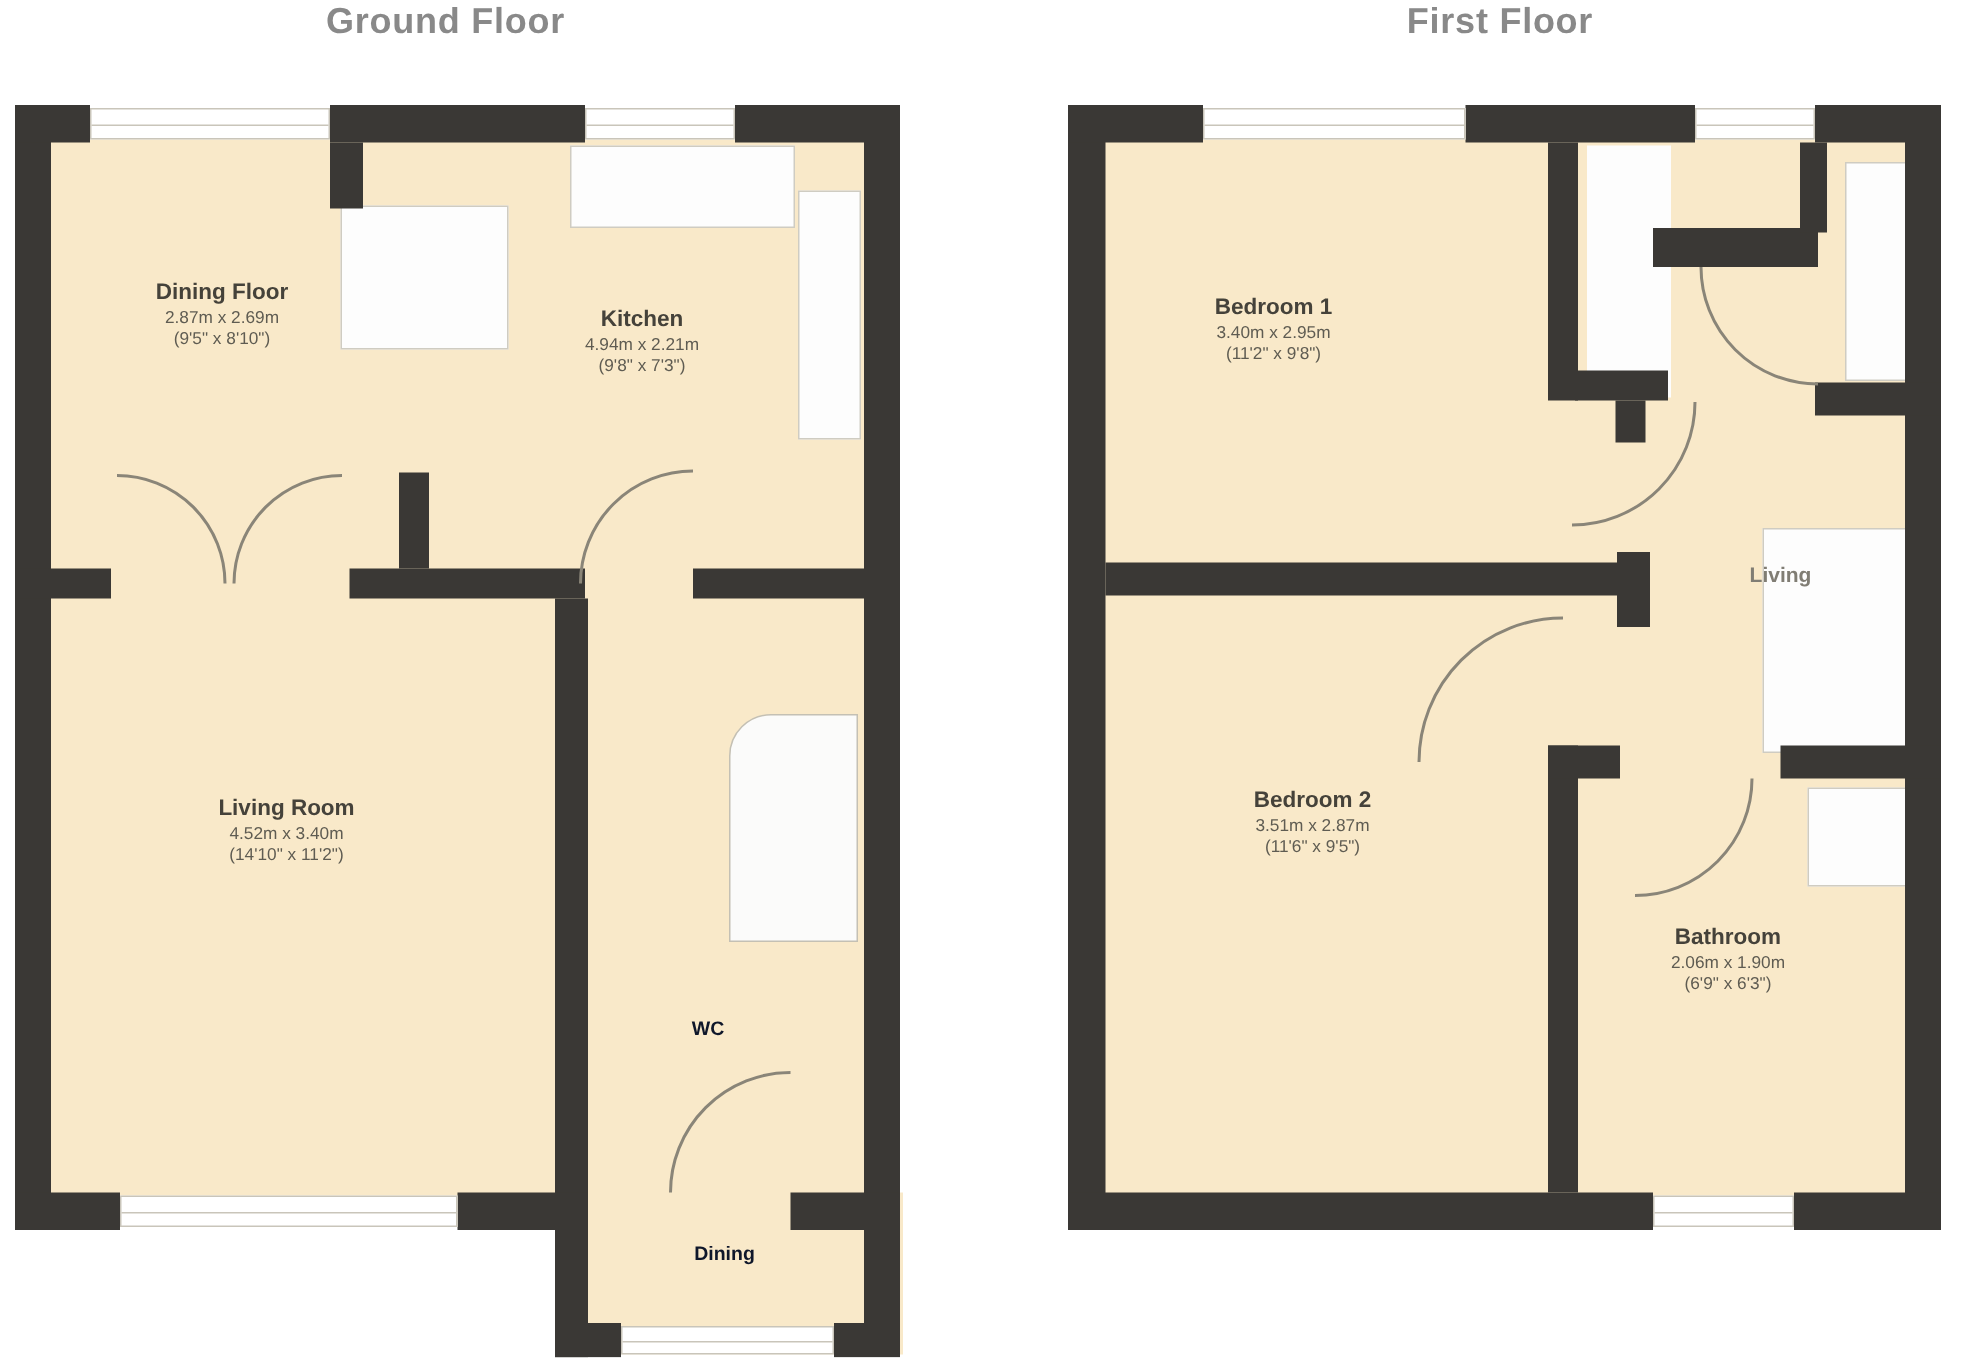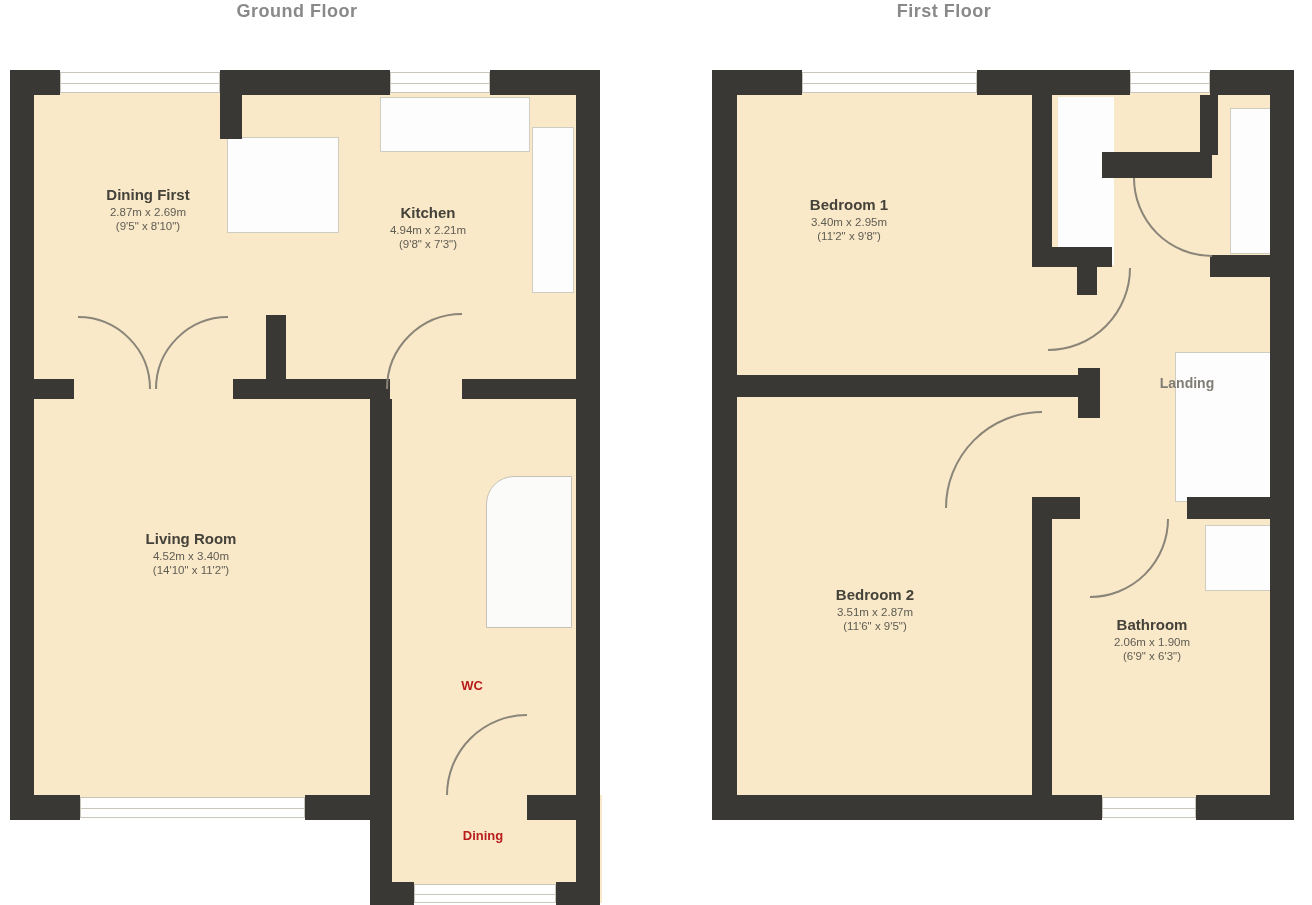--- a/index.html
+++ b/index.html
@@ -1,40 +1,40 @@
 <!DOCTYPE html>
 <html><head>
 <meta charset="utf-8">
 <style>
   html,body{margin:0;padding:0;background:#ffffff;}
   #stage{position:relative;width:1312px;height:905px;background:#ffffff;overflow:hidden;
          font-family:"Liberation Sans", sans-serif;}
-  .title{position:absolute;transform:translateX(-50%);font-size:18px;font-weight:bold;
+  .title{position:absolute;transform:translateX(-50%);font-size:24px;font-weight:bold;
          color:#898989;letter-spacing:.5px;white-space:nowrap;}
   .room-fill{position:absolute;background:#f9e9c9;}
   .wall{position:absolute;background:#3a3835;}
   .white-fix{position:absolute;background:#fdfdfd;border:1px solid #cfccc2;box-sizing:border-box;}
   .window{position:absolute;background:#ffffff;border:1px solid #c9c5ba;box-sizing:border-box;}
   .window.h::after{content:"";position:absolute;left:0;right:0;top:50%;height:1px;background:#c9c5ba;}
   .stairs{position:absolute;background:#fbfbfa;border:1px solid #c4c0b4;box-sizing:border-box;
           border-top-left-radius:28px;}
   .label{position:absolute;transform:translateX(-50%);text-align:center;color:#4c4941;line-height:1.25;}
   .label .nm{font-size:15px;font-weight:bold;display:block;color:#45423a;}
   .label .dm{font-size:11.5px;display:block;color:#5f5c52;}
-  .small-label{position:absolute;transform:translateX(-50%);font-size:13px;font-weight:bold;color:#b91c1c;}
+  .small-label{position:absolute;transform:translateX(-50%);font-size:13px;font-weight:bold;color:#0f172a;}
   .landing{position:absolute;transform:translateX(-50%);font-size:14px;color:#807d74;font-weight:bold;}
   svg.arcs{position:absolute;left:0;top:0;pointer-events:none;}
 </style>
 </head>
 <body>
 
 <div id="stage">
 
   <div class="title" style="left:297px;top:1px">Ground Floor</div>
-  <div class="title" style="left:944px;top:1px">First Floor</div>
+  <div class="title" style="left:1000px;top:1px">First Floor</div>
 
   <div class="room-fill" style="left:15px;top:80px;width:583px;height:738px"></div>
   <div class="room-fill" style="left:380px;top:795px;width:222px;height:108px"></div>
 
   <div class="white-fix" style="left:227px;top:137px;width:112px;height:96px"></div>
   <div class="white-fix" style="left:380px;top:97px;width:150px;height:55px"></div>
   <div class="white-fix" style="left:532px;top:127px;width:42px;height:166px"></div>
   <div class="stairs" style="left:486px;top:476px;width:86px;height:152px"></div>
 
   <div class="wall" style="left:10px;top:70px;width:24px;height:750px"></div>
@@ -106,21 +106,21 @@
 
       <path d="M 1042 412 A 96 96 0 0 0 946 508"></path>
 
       <path d="M 1090 597 A 78 78 0 0 0 1168 519"></path>
 
       <path d="M 1212 256 A 78 78 0 0 1 1134 178"></path>
     </g>
   </svg>
 
   <div class="label" style="left:148px;top:186px">
-    <span class="nm">Dining First</span>
+    <span class="nm">Dining Floor</span>
     <span class="dm">2.87m x 2.69m</span>
     <span class="dm">(9'5" x 8'10")</span>
   </div>
   <div class="label" style="left:428px;top:204px">
     <span class="nm">Kitchen</span>
     <span class="dm">4.94m x 2.21m</span>
     <span class="dm">(9'8" x 7'3")</span>
   </div>
   <div class="label" style="left:191px;top:530px">
     <span class="nm">Living Room</span>
@@ -128,25 +128,25 @@
     <span class="dm">(14'10" x 11'2")</span>
   </div>
   <div class="small-label" style="left:472px;top:678px">WC</div>
   <div class="small-label" style="left:483px;top:828px">Dining</div>
 
   <div class="label" style="left:849px;top:196px">
     <span class="nm">Bedroom 1</span>
     <span class="dm">3.40m x 2.95m</span>
     <span class="dm">(11'2" x 9'8")</span>
   </div>
-  <div class="label" style="left:875px;top:586px">
+  <div class="label" style="left:875px;top:525px">
     <span class="nm">Bedroom 2</span>
     <span class="dm">3.51m x 2.87m</span>
     <span class="dm">(11'6" x 9'5")</span>
   </div>
   <div class="label" style="left:1152px;top:616px">
     <span class="nm">Bathroom</span>
     <span class="dm">2.06m x 1.90m</span>
     <span class="dm">(6'9" x 6'3")</span>
   </div>
-  <div class="landing" style="left:1187px;top:375px">Landing</div>
+  <div class="landing" style="left:1187px;top:375px">Living</div>
 
 </div>
 
 </body></html>

